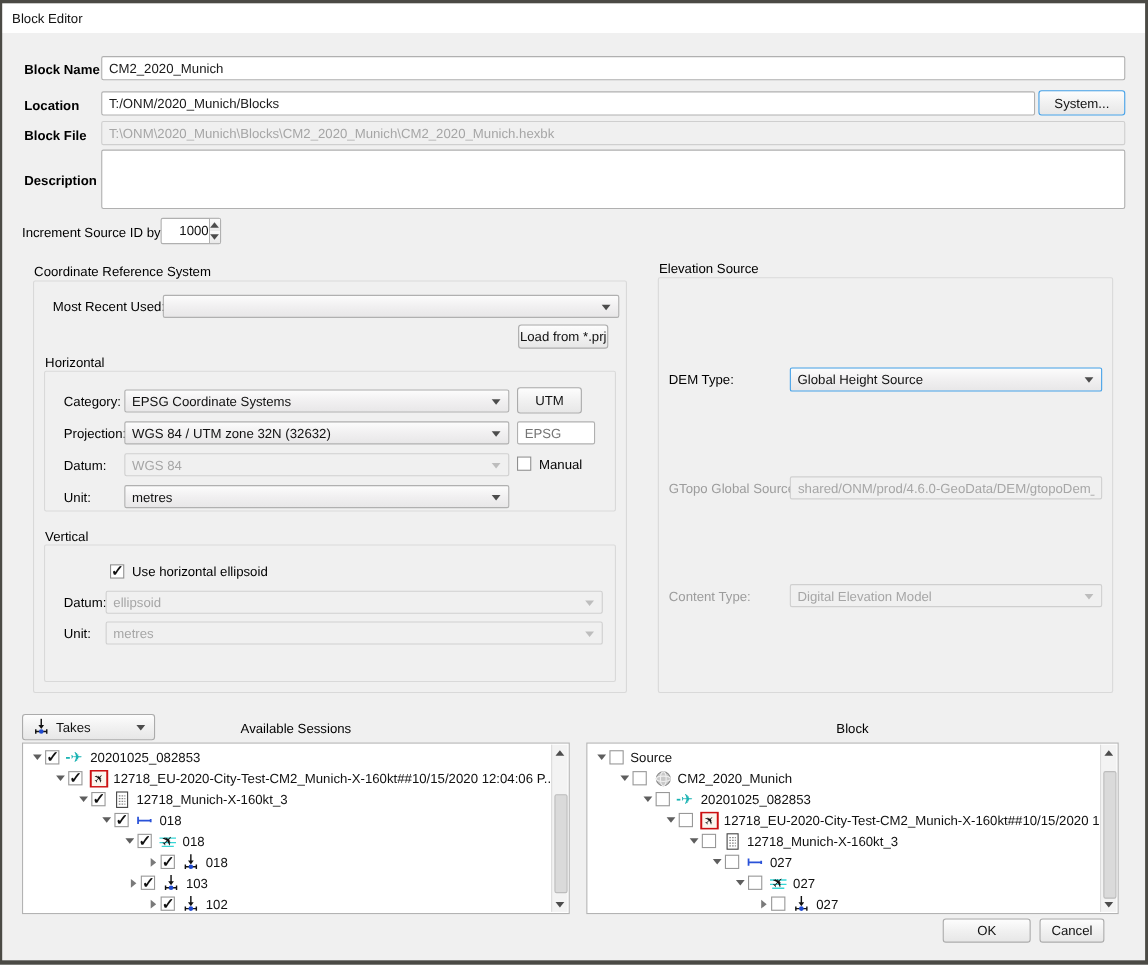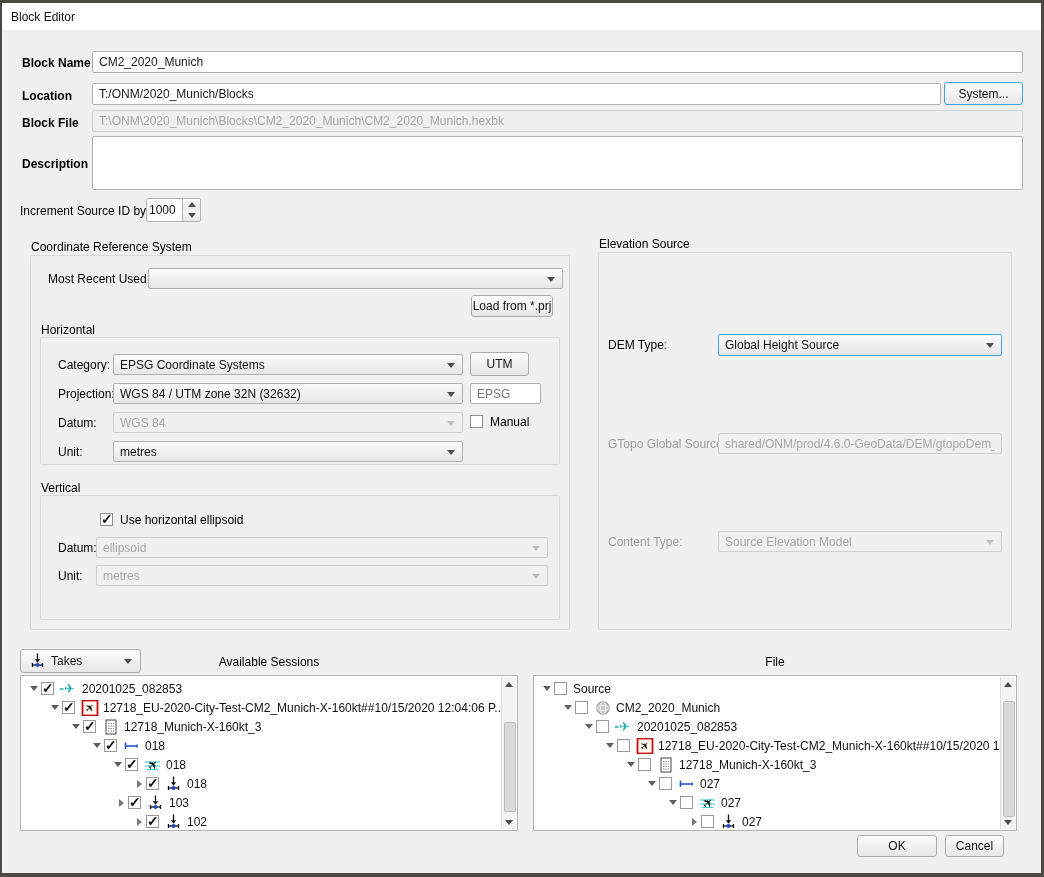--- a/index.html
+++ b/index.html
@@ -24,21 +24,21 @@
          padding:0 22px 0 6px;overflow:hidden;white-space:nowrap}
   .combo .arr{position:absolute;right:7px;top:50%;margin-top:-2px;width:0;height:0;
          border-left:4px solid transparent;border-right:4px solid transparent;border-top:5px solid #4c4c4c}
   .combo.dis{background:#f0f0f0;color:#a6a6a6;border-color:#cfcfcf}
   .combo.dis .arr{border-top-color:#bdbdbd}
   .combo.focus{border-color:#44a1e8}
   .gbox{position:absolute;border:1px solid #d9d9d9;border-radius:2px;background:#f0f0f0;box-sizing:border-box}
   .cb{position:absolute;width:13px;height:13px;background:#fff;border:1px solid #8f8f8f;box-sizing:border-box}
   .cb.checked::after{content:"\2713";position:absolute;left:0;top:-3px;font-size:14px;font-weight:bold;color:#101010}
   .spin{position:absolute;box-sizing:border-box;border:1px solid #b0b0b0;border-radius:2px;background:#fff;display:flex}
-  .spin .val{flex:1;display:flex;align-items:center;padding-left:2px}
+  .spin .val{flex:1;display:flex;align-items:center;padding-left:16px}
   .spin .btns{width:17px;border-left:1px solid #b0b0b0;display:flex;flex-direction:column}
   .spin .btns div{flex:1;display:flex;align-items:center;justify-content:center;background:linear-gradient(#fbfbfb,#e9e9e9)}
   .tri-up{width:0;height:0;border-left:4px solid transparent;border-right:4px solid transparent;border-bottom:5px solid #4c4c4c}
   .tri-dn{width:0;height:0;border-left:4px solid transparent;border-right:4px solid transparent;border-top:5px solid #4c4c4c}
   .hdr{position:absolute;color:#000}
   .tree{position:absolute;background:#fff;border:1px solid #b3b3b3;box-sizing:border-box;overflow:hidden}
   .trow{position:absolute;height:19px;display:flex;align-items:center;white-space:nowrap;left:0;right:15px;overflow:hidden}
   .exp{width:14px;display:inline-flex;justify-content:center;flex:0 0 14px}
   .exp.open i{width:0;height:0;border-left:4px solid transparent;border-right:4px solid transparent;border-top:5px solid #5e5e5e}
   .exp.closed i{width:0;height:0;border-top:4px solid transparent;border-bottom:4px solid transparent;border-left:5px solid #7a7a7a}
@@ -156,21 +156,21 @@
 <div class="combo focus" style="left:718px;top:334px;width:284px;height:22px">
     <span>Global Height Source</span>
     <i class="arr"></i>
   </div>
 
 <span class="lbl dis" style="left:608px;top:437px">GTopo Global Source:</span>
 <input class="txt dis" readonly="" style="left: 718px; top: 433px; width: 284px; height: 21px;" value="shared/ONM/prod/4.6.0-GeoData/DEM/gtopoDem_ell.jptf">
 
 <span class="lbl dis" style="left:608px;top:535px">Content Type:</span>
 <div class="combo dis" style="left:718px;top:531px;width:284px">
-    <span>Source Elevation Model</span>
+    <span>Digital Elevation Model</span>
     <i class="arr"></i>
   </div>
 
 <div class="btn" style="left:20px;top:649px;width:121px;height:24px;justify-content:flex-start;padding:0 8px">
   <span class="ticon" id="takes-btn-icon">
       <svg width="18" height="16" viewBox="0 0 18 16">
         <g stroke="#111" stroke-width="1.3" fill="none">
           <line x1="8.5" y1="0.5" x2="8.5" y2="7"></line>
           <line x1="3.5" y1="12" x2="13.5" y2="12"></line>
           <line x1="3.5" y1="10" x2="3.5" y2="14"></line>
@@ -178,21 +178,21 @@
         </g>
         <polygon points="8.5,9.8 5.9,6.2 11.1,6.2" fill="#111"></polygon>
         <circle cx="8.5" cy="12" r="2.1" fill="#1f49cf"></circle>
       </svg>
     </span>
   <span>Takes</span>
   <i class="tri-dn" style="margin-left:auto"></i>
 </div>
 
 <span class="hdr" style="left:20px;top:655px;width:498px;text-align:center">Available Sessions</span>
-<span class="hdr" style="left:533px;top:655px;width:484px;text-align:center">File</span>
+<span class="hdr" style="left:533px;top:655px;width:484px;text-align:center">Block</span>
 
 <div class="tree" style="left:20px;top:675px;width:498px;height:156px">
   <div>
       <div class="trow" style="top: 3px; padding-left: 6px;">
         <span class="exp open">
           <i></i>
         </span>
         <span class="tcb checked"></span>
         <span class="ticon">
           <svg width="18" height="16" viewBox="0 0 18 16">

